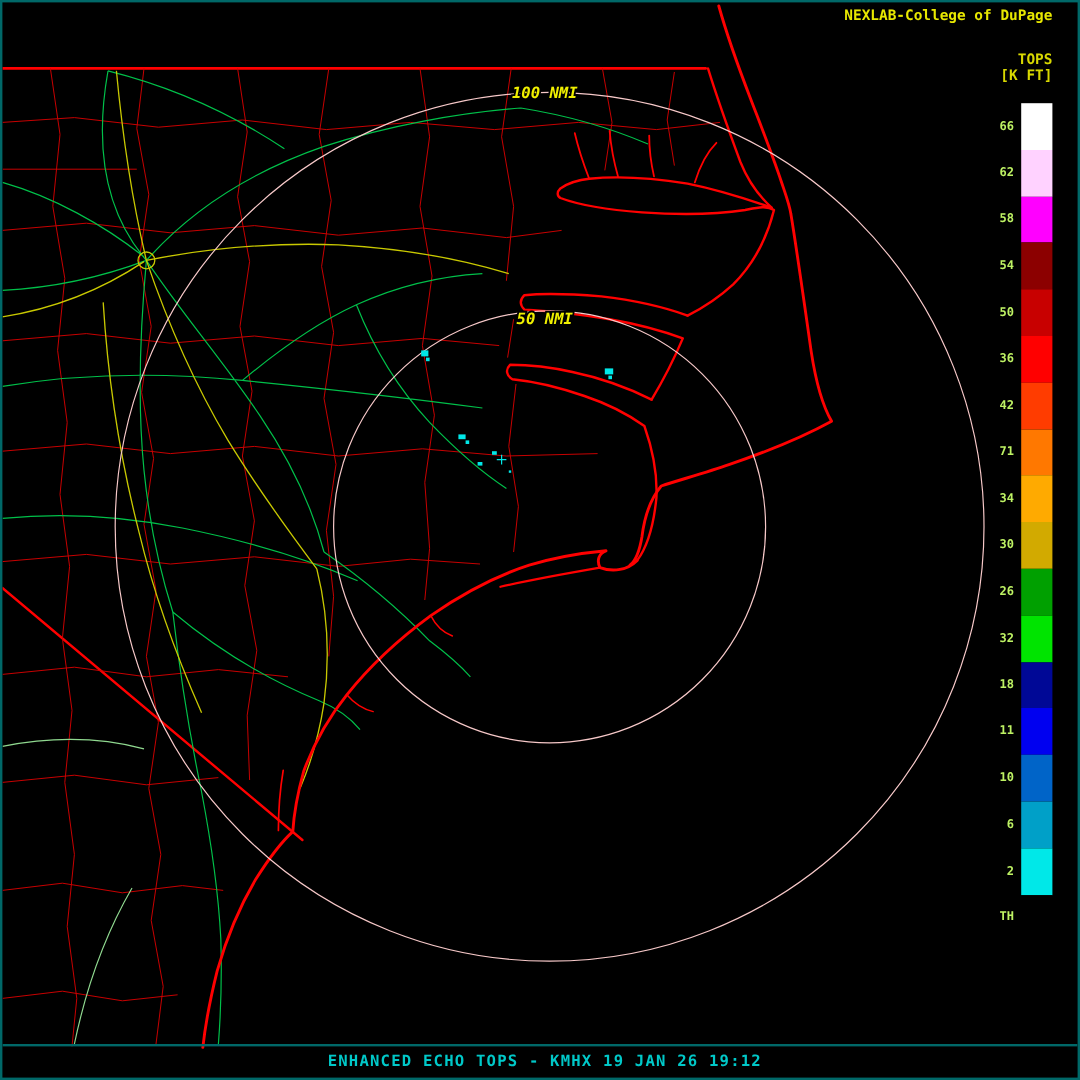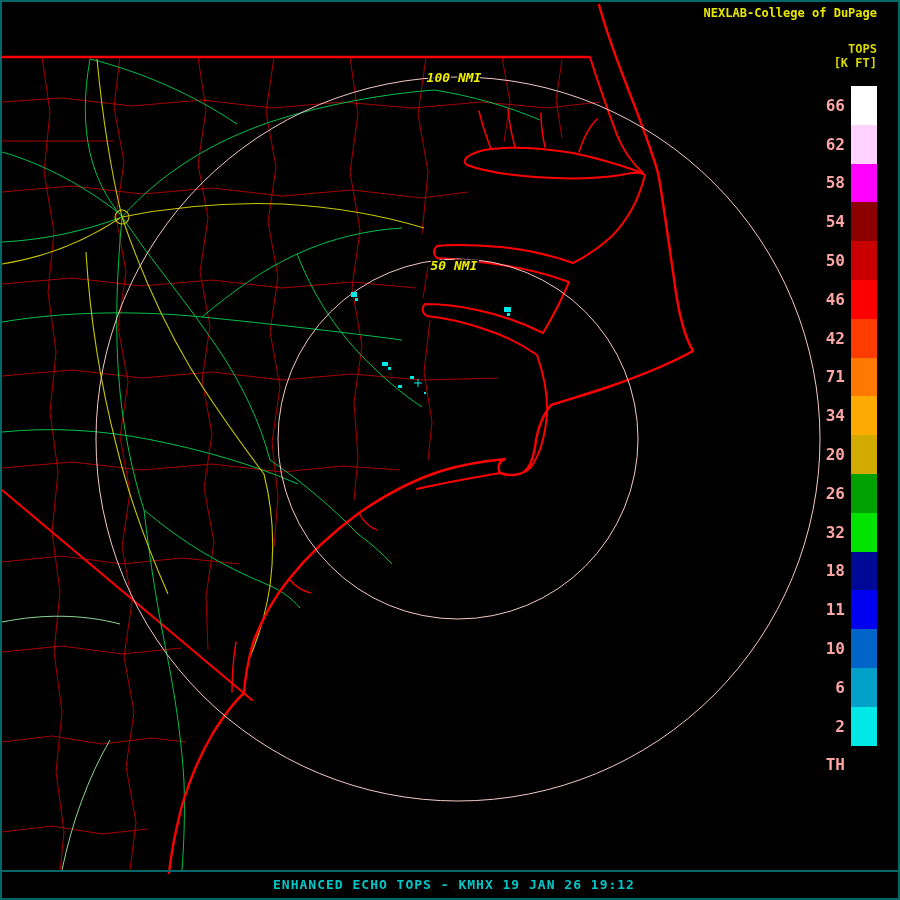--- a/index.html
+++ b/index.html
@@ -16,21 +16,21 @@
     color: #e8e800; font-size: 12px; font-weight: bold; white-space: pre;
   }
   .logo-icon { display: inline-block; width: 13px; height: 14px; }
   .scale-panel {
     position: absolute; top: 40px; right: 21px; width: 72px;
     color: #d8d800; font-size: 12px; font-weight: bold; text-align: right;
   }
   .scale-title { line-height: 14px; }
   .scale-rows { margin-top: 16px; }
   .scale-row { display: flex; justify-content: flex-end; align-items: center; height: 38.8px; }
-  .scale-entry-label { color: #fca5a5; font-size: 16px; font-weight: bold; margin-right: 6px; }
+  .scale-entry-label { color: #bef264; font-size: 10px; font-weight: bold; margin-right: 6px; }
   .scale-entry-swatch { width: 26px; height: 100%; display: inline-block; }
   .footer-divider {
     position: absolute; left: 0; right: 0; bottom: 26px; height: 2px; background: #006868;
   }
   .caption {
     position: absolute; left: 8px; right: 0; bottom: 6px; text-align: center;
     color: #00c8c8; font-size: 13px; font-weight: bold; letter-spacing: 1px; white-space: pre;
   }
 </style>
 </head>
@@ -123,37 +123,37 @@
         </div>
         <div class="scale-row">
           <span class="scale-entry-label">54</span>
           <span class="scale-entry-swatch" style="background: rgb(140, 0, 0);"></span>
         </div>
         <div class="scale-row">
           <span class="scale-entry-label">50</span>
           <span class="scale-entry-swatch" style="background: rgb(200, 0, 0);"></span>
         </div>
         <div class="scale-row">
-          <span class="scale-entry-label">46</span>
+          <span class="scale-entry-label">36</span>
           <span class="scale-entry-swatch" style="background: rgb(255, 0, 0);"></span>
         </div>
         <div class="scale-row">
           <span class="scale-entry-label">42</span>
           <span class="scale-entry-swatch" style="background: rgb(255, 60, 0);"></span>
         </div>
         <div class="scale-row">
           <span class="scale-entry-label">71</span>
           <span class="scale-entry-swatch" style="background: rgb(255, 120, 0);"></span>
         </div>
         <div class="scale-row">
           <span class="scale-entry-label">34</span>
           <span class="scale-entry-swatch" style="background: rgb(255, 170, 0);"></span>
         </div>
         <div class="scale-row">
-          <span class="scale-entry-label">20</span>
+          <span class="scale-entry-label">30</span>
           <span class="scale-entry-swatch" style="background: rgb(210, 170, 0);"></span>
         </div>
         <div class="scale-row">
           <span class="scale-entry-label">26</span>
           <span class="scale-entry-swatch" style="background: rgb(0, 160, 0);"></span>
         </div>
         <div class="scale-row">
           <span class="scale-entry-label">32</span>
           <span class="scale-entry-swatch" style="background: rgb(0, 228, 0);"></span>
         </div>

